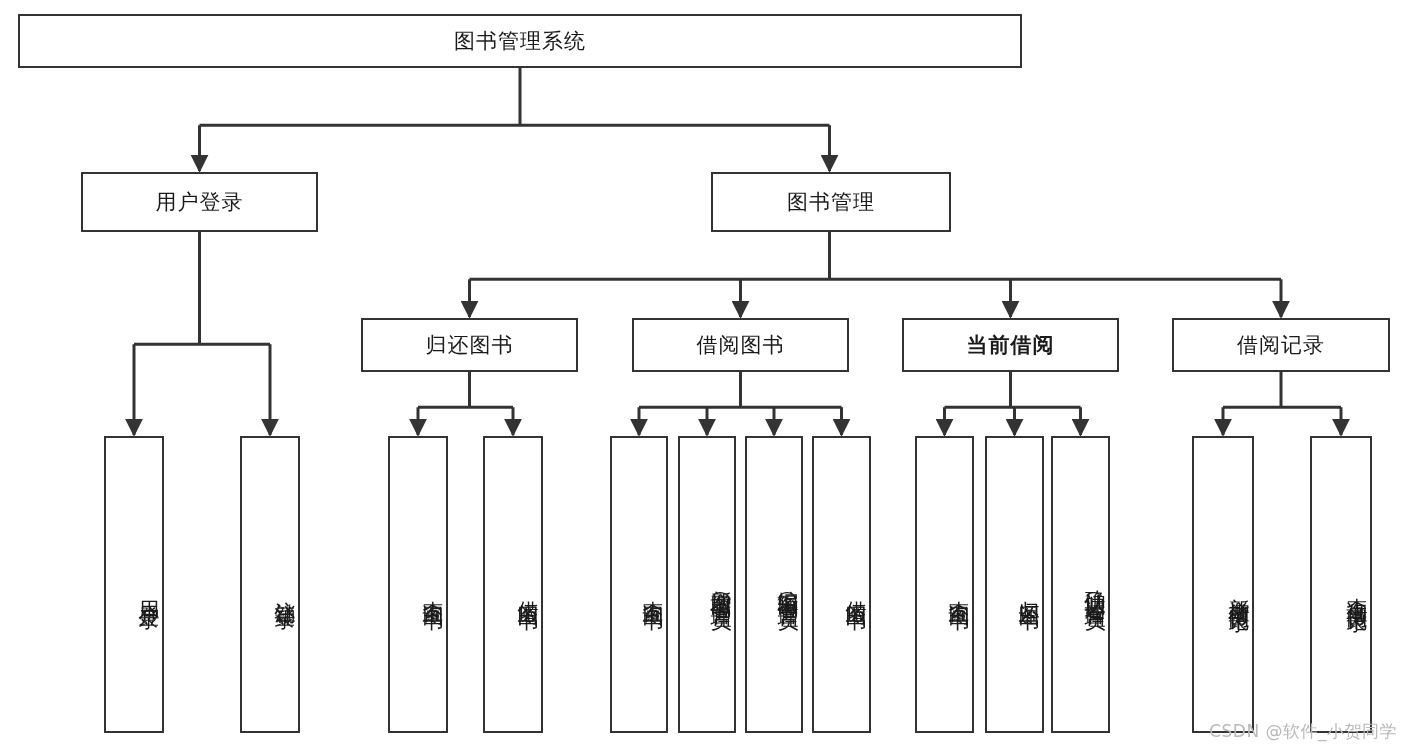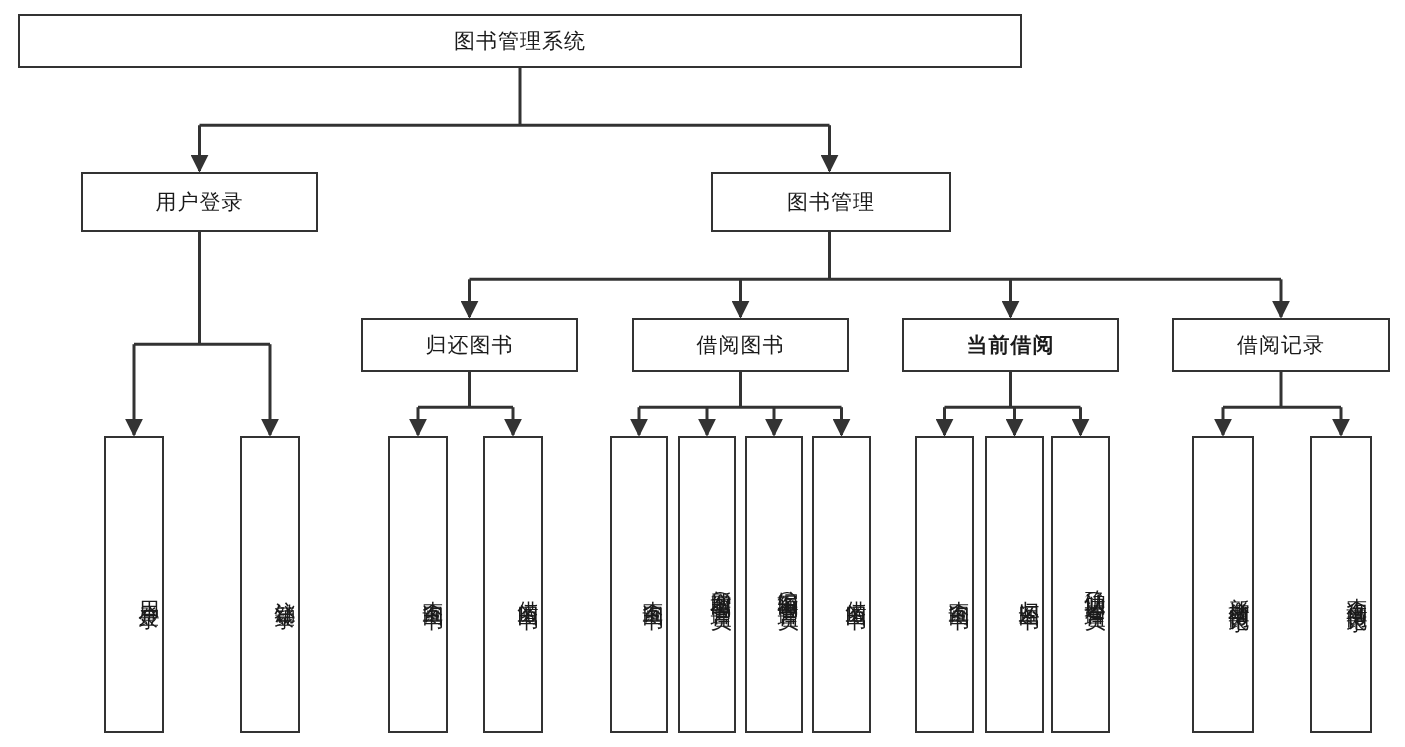--- a/index.html
+++ b/index.html
@@ -174,14 +174,15 @@
         <span class="node-label">确认归还（管理员）</span>
       </div>
       <div class="node vertical" style="left: 1192px; top: 436px; width: 62px; height: 297px;">
         <span class="node-label">新增借阅记录</span>
       </div>
       <div class="node vertical" style="left: 1310px; top: 436px; width: 62px; height: 297px;">
         <span class="node-label">查询借阅记录</span>
       </div>
     </div>
 
+  <div id="watermark">CSDN @软件_小贺同学</div>
 
 </div>
 
 </body></html>

